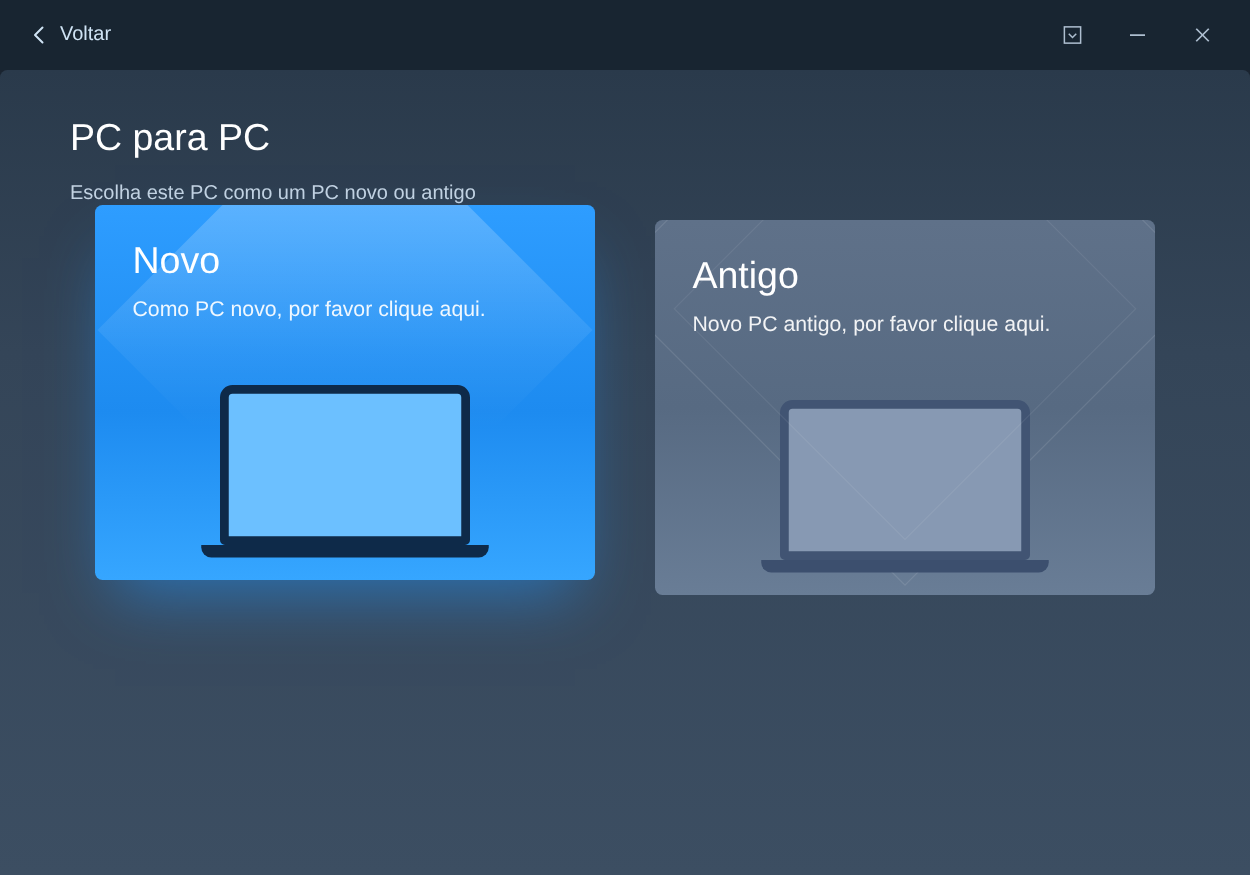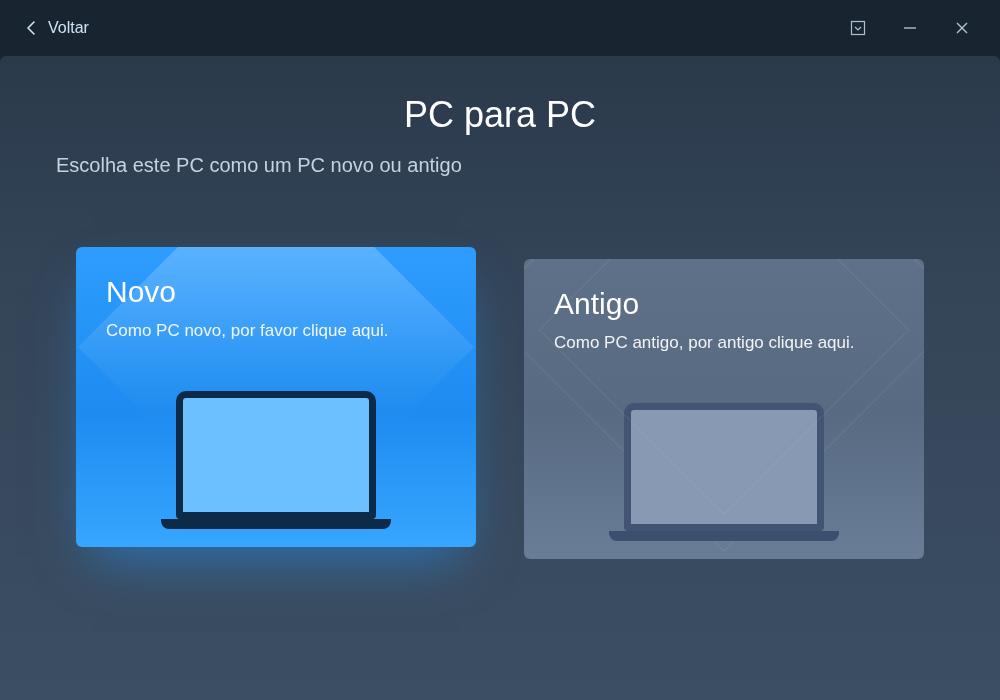--- a/index.html
+++ b/index.html
@@ -43,30 +43,28 @@
   
   .page {
     height: calc(700px - 56px);
     background: linear-gradient(180deg, #2a3a4b 0%, #344558 35%, #3c4e62 100%);
     border-radius: 6px 6px 0 0;
     margin-top: 0;
     padding: 38px 56px 0 56px;
     position: relative;
   }
   .page h1 {
-    font-size: 36px;
+    font-size: 30px;
     font-weight: 400;
     color: #ffffff;
     margin-bottom: 18px;
-    text-align: center;
   }
   .page .subtitle {
-    font-size: 20px;
+    font-size: 16px;
     color: #c3d3e2;
-    margin-bottom: 70px;
   }
 
   .cards {
     display: flex;
     gap: 48px;
     justify-content: center;
   }
 
   .card {
     width: 400px;
@@ -194,21 +192,21 @@
       <div class="title">Novo</div>
       <div class="desc">Como PC novo, por favor clique aqui.</div>
       <div class="laptop">
         <div class="screen"></div>
         <div class="base"></div>
       </div>
     </div>
 
     <div class="card antigo">
       <div class="title">Antigo</div>
-      <div class="desc">Como PC antigo, por antigo clique aqui.</div>
+      <div class="desc">Novo PC antigo, por favor clique aqui.</div>
       <div class="laptop">
         <div class="screen"></div>
         <div class="base"></div>
       </div>
     </div>
 
   </div>
 </div>
 
 </body></html>

